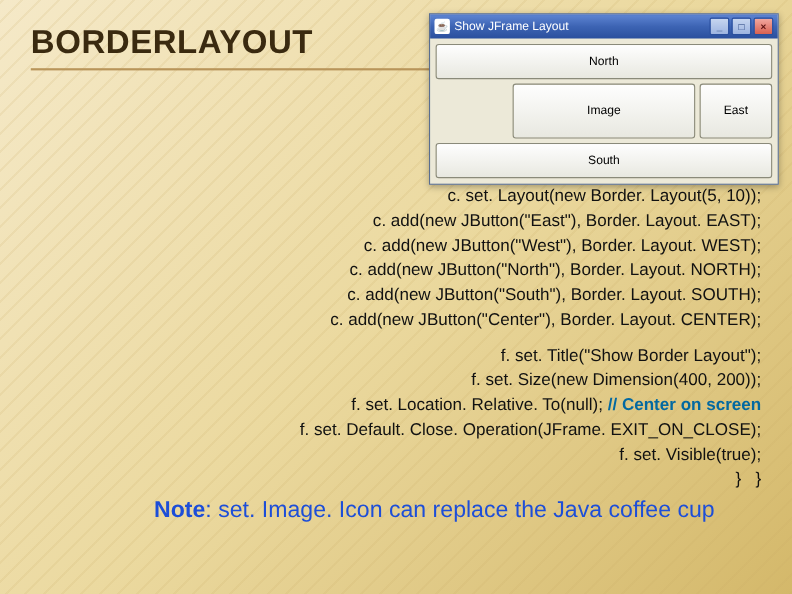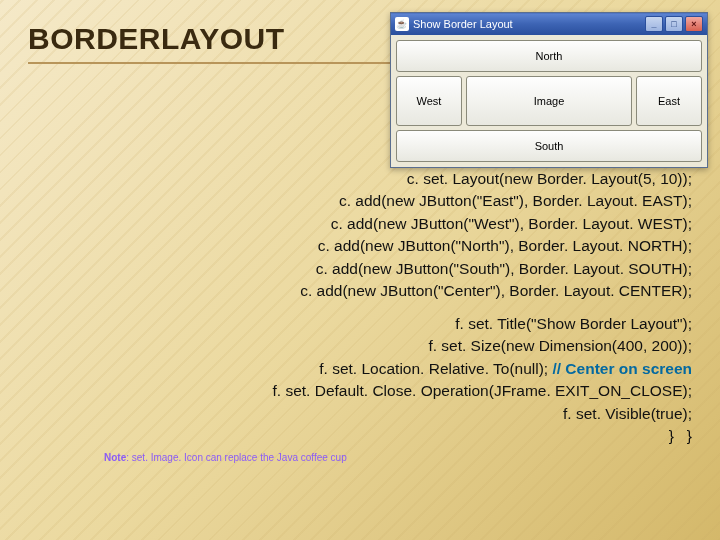--- a/index.html
+++ b/index.html
@@ -41,24 +41,24 @@
   .code {
     font-family: Arial, sans-serif;
     font-size: 15.5px;
     line-height: 1.45;
     color: #111;
     white-space: pre;
     text-align: right;
   }
   .comment { color: #0369a1; font-weight: bold; margin-top: 16px; }
   .note {
-    font-size: 10px;
-    color: #8b5cf6;
+    font-size: 21px;
+    color: #1d4ed8;
     margin-top: 4px;
-    margin-left: 76px;
+    margin-left: 112px;
   }
   .note b { font-weight: bold; }
 
   
   .jwin {
     position: absolute;
     top: 12px;
     right: 12px;
     width: 318px;
     height: 156px;
@@ -142,29 +142,28 @@
            f. set. Location. Relative. To(null); </span><span class="comment">// Center on screen</span><span>
            f. set. Default. Close. Operation(JFrame. EXIT_ON_CLOSE);
            f. set. Visible(true);
 }   }</span></div>
 
   <div class="note"><b>Note</b><span>: set. Image. Icon can replace the Java coffee cup</span></div>
 
   <div class="jwin">
     <div class="titlebar">
       <div class="jicon">☕</div>
-      <div class="wtitle">Show Border Layout</div>
+      <div class="wtitle">Show JFrame Layout</div>
       <div class="wbtns">
         <div class="wbtn">_</div>
         <div class="wbtn">□</div>
         <div class="wbtn close">×</div>
       </div>
     </div>
     <div class="layout">
       <div class="jbtn north">North</div>
-      <div class="jbtn west">West</div>
       <div class="jbtn center">Image</div>
       <div class="jbtn south">South</div>
       <div class="jbtn east">East</div>
     </div>
   </div>
 
 </div>
 
 </body></html>

